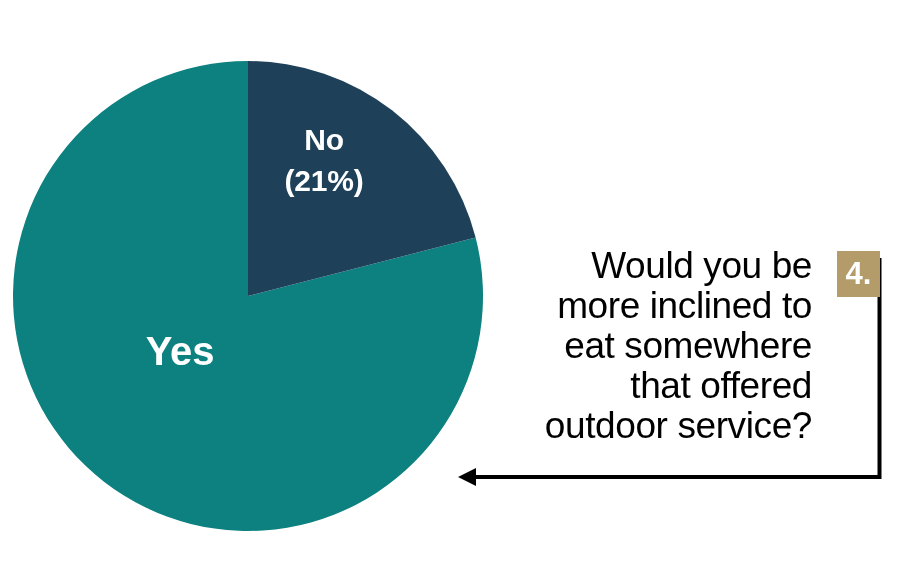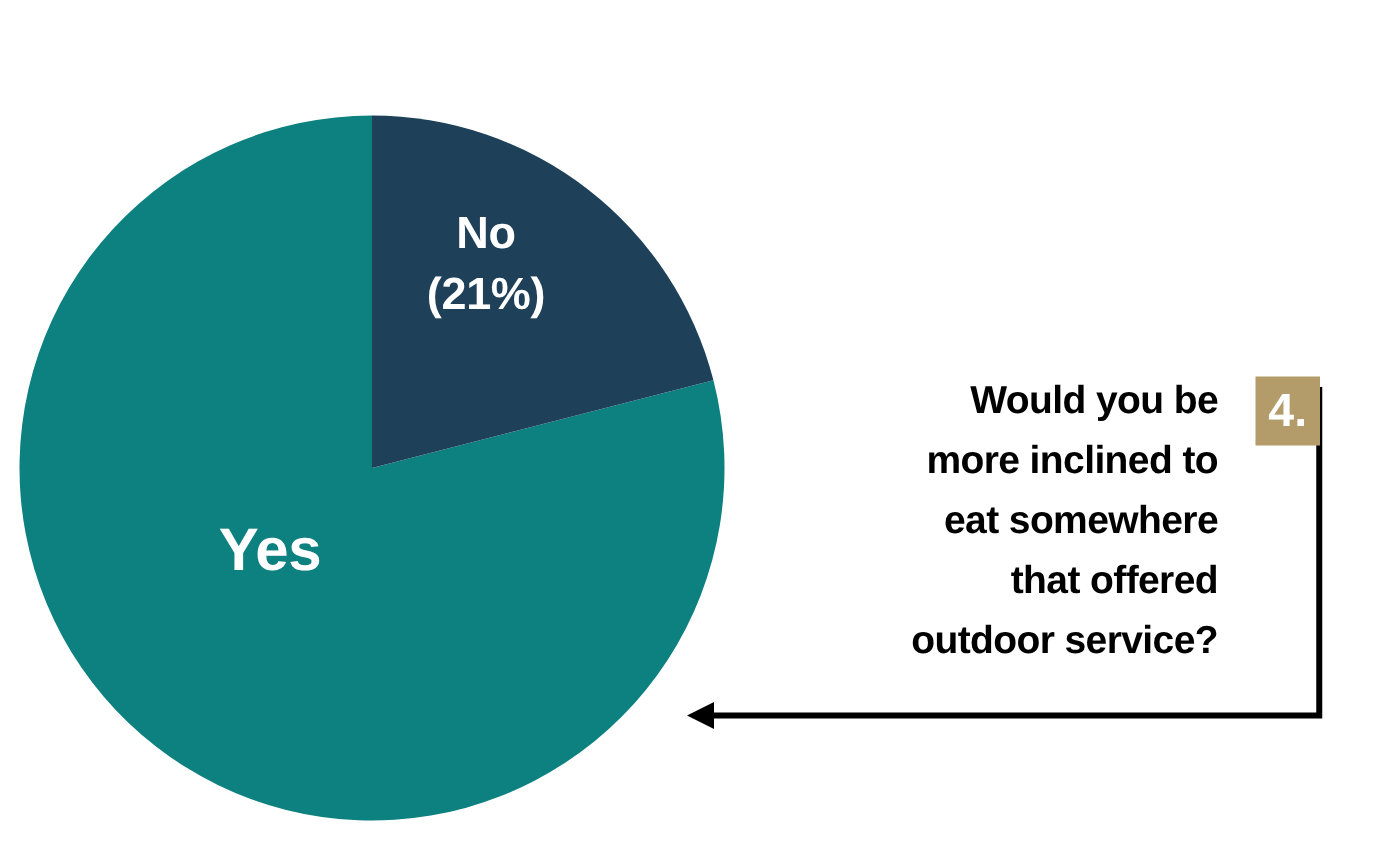--- a/index.html
+++ b/index.html
@@ -22,21 +22,21 @@
     top: 0;
     width: 920px;
     height: 562px;
     background: #ffffff;
   }
 
   
   #pie-chart {
     position: absolute;
     left: 0px;
-    top: 16px;
+    top: 0px;
     width: 520px;
     height: 528px;
     text-decoration: underline;
   }
   #pie-svg {
     display: block;
   }
 
   .slice-label {
     position: absolute;
@@ -64,22 +64,22 @@
 
   
   #question-block {
     position: absolute;
     left: 500px;
     top: 246px;
     width: 312px;
     text-align: right;
   }
   #question-text {
-    font-size: 26px;
-    font-weight: bold;
+    font-size: 37px;
+    font-weight: normal;
     line-height: 40px;
     color: #000000;
     letter-spacing: -0.4px;
     white-space: pre-line;
   }
 
   
   #number-badge {
     position: absolute;
     left: 837px;

